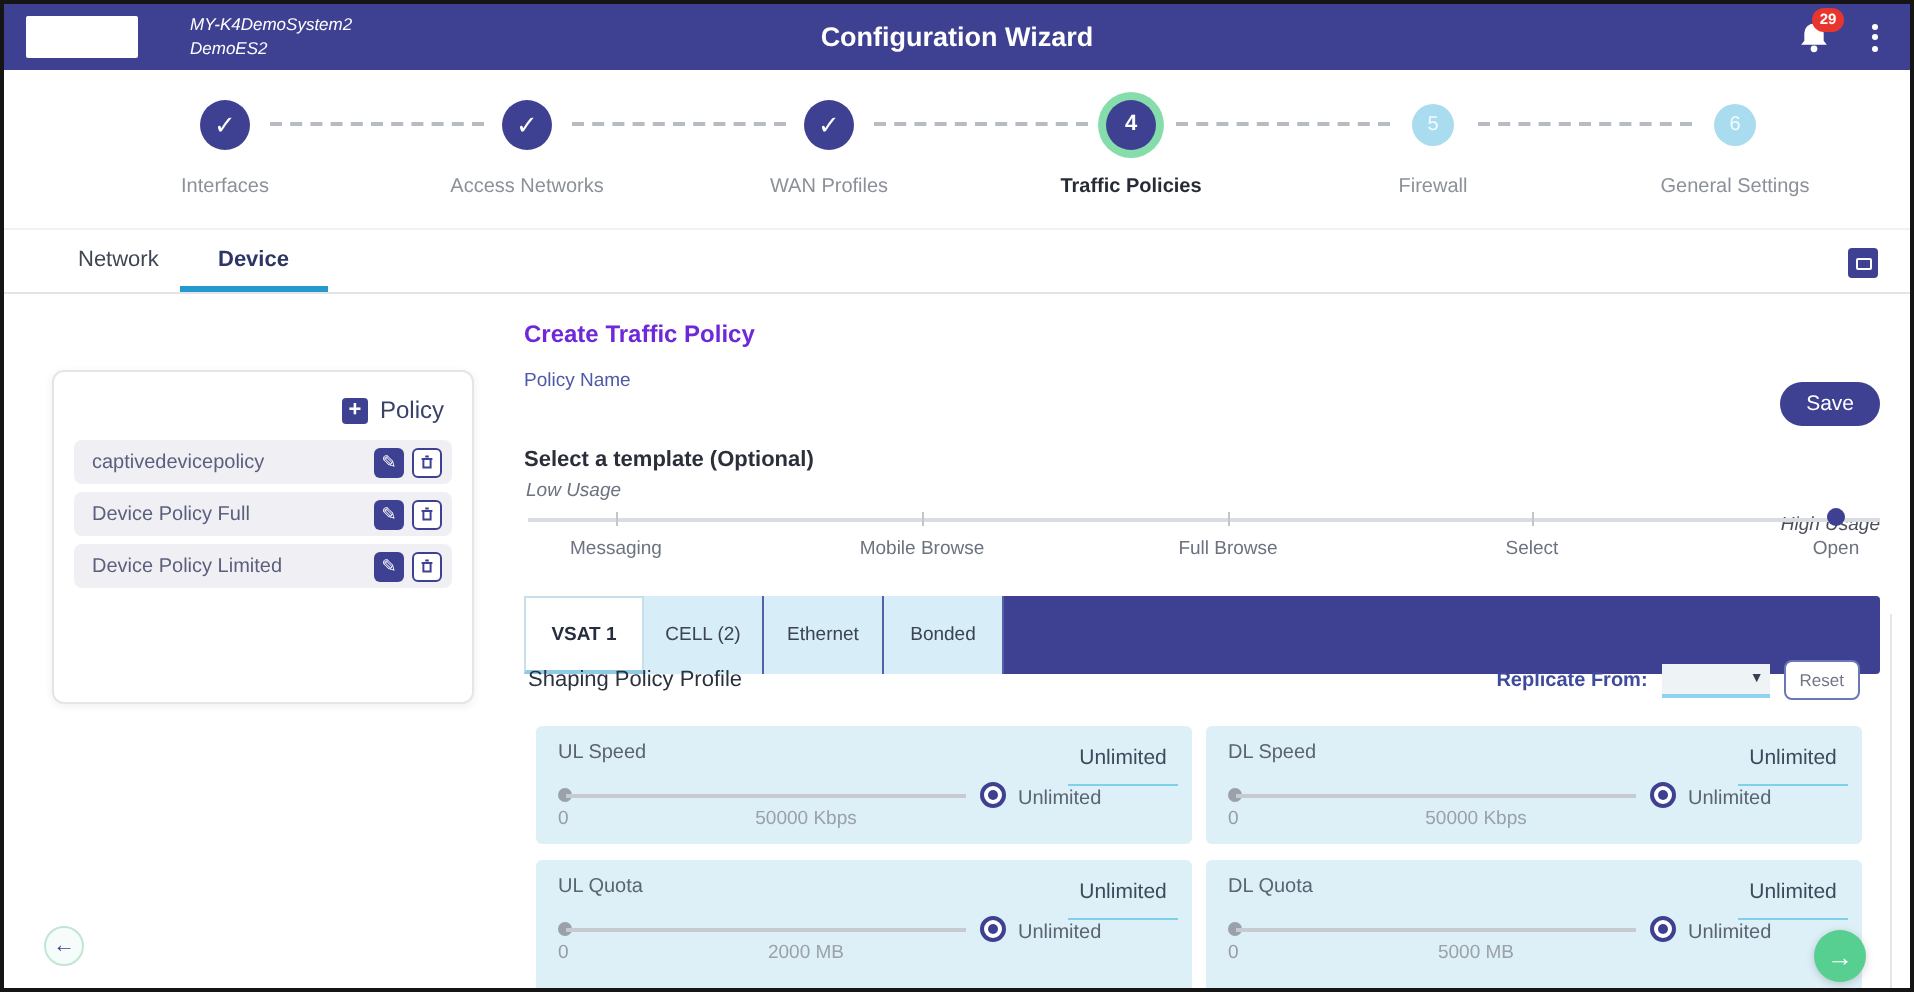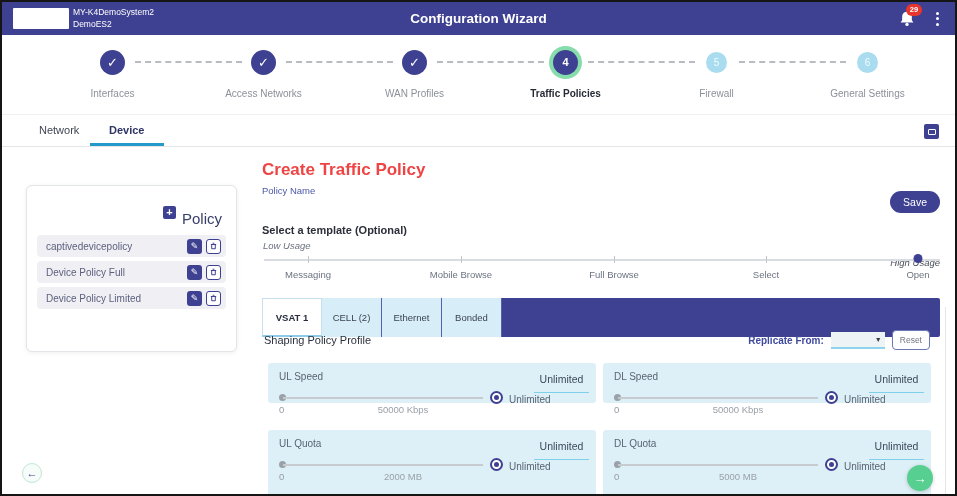--- a/index.html
+++ b/index.html
@@ -2,21 +2,21 @@
 <html><head>
 <meta charset="utf-8">
 <style>
   * { margin:0; padding:0; box-sizing:border-box; font-family:"Liberation Sans", sans-serif; }
   body { background:#fff; }
   .screen { position:relative; width:957px; height:496px; border:2px solid #151515; background:#fff; overflow:hidden; }
 
   
   .app-header { position:absolute; top:0; left:0; right:0; height:33px; background:#3e4191; display:flex; align-items:center; }
   .logo-box { width:56px; height:21px; background:#fff; margin-left:11px; border-radius:1px; }
-  .sys-info { margin-left:4px; color:#fff; font-size:8.5px; line-height:1.3; }
+  .sys-info { margin-left:26px; color:#fff; font-style:italic; font-size:8.5px; line-height:1.3; }
   .hdr-title { position:absolute; left:50%; transform:translateX(-50%); color:#fff; font-weight:bold; font-size:13.5px; }
   .hdr-right { position:absolute; right:14px; top:0; height:33px; display:flex; align-items:center; gap:18px; }
   .bell-wrap { position:relative; width:18px; height:18px; }
   .badge { position:absolute; top:-6px; left:8px; min-width:16px; height:12px; background:#e8352e; border-radius:7px; color:#fff; font-size:7.5px; font-weight:bold; display:flex; align-items:center; justify-content:center; padding:0 2px; }
   .kebab { display:flex; flex-direction:column; gap:2.5px; padding:2px; }
   .kebab i { width:3px; height:3px; border-radius:50%; background:#fff; }
 
   
   .stepper { position:absolute; top:33px; left:0; right:0; height:79px; background:#fff; }
   .steps-row { display:flex; padding:10px 12px 0 35px; }
@@ -38,28 +38,28 @@
   .expand-btn { position:absolute; right:16px; top:9px; width:15px; height:15px; background:#3e4191; border-radius:2px; display:flex; align-items:center; justify-content:center; }
   .expand-btn i { display:block; width:8px; height:6px; border:1px solid #fff; border-radius:1px; }
 
   
   .content { position:absolute; top:145px; left:0; right:0; bottom:0; background:#fff; overflow:hidden; }
 
   
   .policy-card { position:absolute; left:24px; top:38px; width:211px; height:167px; background:#fff; border:1px solid #e3e5e9; border-radius:6px; box-shadow:0 1px 4px rgba(40,45,80,.08); padding:10px 10px 0 10px; }
   .add-row { display:flex; justify-content:flex-end; align-items:center; gap:6px; padding:2px 4px 8px 0; }
   .plus-ic { width:13px; height:13px; background:#3e4191; border-radius:2px; color:#fff; font-size:11px; line-height:12px; text-align:center; font-weight:bold; }
-  .add-label { font-size:15px; color:#39406a;margin-top:12px; }
+  .add-label { font-size:12px; color:#39406a; }
   .p-row { display:flex; align-items:center; height:22px; background:#f0f0f4; border-radius:4px; margin-bottom:4px; padding:0 5px 0 9px; }
   .p-name { flex:1; font-size:10px; color:#5a5f7d; }
   .ic-edit { width:15px; height:15px; background:#3e4191; border-radius:3px; color:#fff; font-size:9px; display:flex; align-items:center; justify-content:center; margin-right:4px; }
   .ic-del { width:15px; height:15px; background:#fff; border:1.4px solid #3e4191; border-radius:3px; display:flex; align-items:center; justify-content:center; }
 
   
-  .form-title { position:absolute; left:260px; top:13px; font-size:17px; font-weight:bold; color:#ef4444; }
+  .form-title { position:absolute; left:260px; top:13px; font-size:12px; font-weight:bold; color:#6d28d9; }
   .pn-label { position:absolute; left:260px; top:38px; font-size:9.5px; color:#4c58a8; }
   .pn-input { position:absolute; left:260px; top:50px; width:118px; font-size:11px; color:#394050; border:none; border-bottom:1.5px solid #8ed4ef; padding:2px 1px 4px 1px; outline:none; background:transparent; }
   .save-btn { position:absolute; right:15px; top:44px; background:#3e4191; color:#fff; font-size:10.5px; border:none; border-radius:11px; padding:5px 13px; cursor:pointer; }
   .tmpl-label { position:absolute; left:260px; top:77px; font-size:11px; font-weight:bold; color:#2b2f3a; }
 
   
   .lu { position:absolute; left:261px; top:93px; font-size:9.5px; font-style:italic; color:#6b7280; }
   .hu { position:absolute; right:15px; top:93px; font-size:9.5px; font-style:italic; color:#4a4f5a;margin-top:17px; }
   .t-track { position:absolute; left:262px; top:112px; width:676px; height:2px; background:#d9dce1; }
   .t-tick { position:absolute; top:109px; width:1px; height:7px; background:#c3c7cd; }
@@ -75,21 +75,21 @@
   
   .shp-title { position:absolute; left:262px; top:187px; font-size:11px; color:#2b313d; }
   .rep-row { position:absolute; right:25px; top:183px; display:flex; align-items:center; gap:7px; }
   .rep-label { font-size:10px; font-weight:bold; color:#3f4a9e; }
   .rep-dd { position:relative; width:54px; height:17px; background:#eef3f6; border-bottom:2px solid #8ed4ef; cursor:pointer; }
   .rep-dd .arr { position:absolute; right:3px; top:4px; font-size:7px; color:#39404d; }
   .reset-btn { background:#fff; border:1px solid #6a78b8; border-radius:4px; color:#707684; font-size:8.5px; padding:4px 7px; cursor:pointer; }
 
   
   .shp-card { position:absolute; width:328px; background:#ddeff7; border-radius:3px; }
-  .row1 { top:216px; height:40px; }
+  .row1 { top:216px; height:59px; }
   .row2 { top:283px; height:95px; }
   .c-left { left:266px; } .c-right { left:601px; }
   .sc-label { position:absolute; left:11px; top:8px; font-size:10px; color:#5a6472; }
   .sl-dot { position:absolute; left:11px; top:31px; width:7px; height:7px; border-radius:50%; background:#9ba1a8; cursor:pointer; }
   .sl-track { position:absolute; left:15px; top:34px; width:200px; height:1.5px; background:#c6cbd0; }
   .sl-min { position:absolute; left:11px; top:41px; font-size:9.5px; color:#969ca4; }
   .sl-max { position:absolute; left:60px; top:41px; width:150px; text-align:center; font-size:9.5px; color:#9aa1a8; }
   .radio { position:absolute; left:222px; top:28px; width:13px; height:13px; border:2px solid #3e4191; border-radius:50%; display:flex; align-items:center; justify-content:center; background:#fff; cursor:pointer; }
   .radio i { width:5px; height:5px; border-radius:50%; background:#3e4191; }
   .radio-lb { position:absolute; left:241px; top:31px; font-size:10px; color:#5a6472; }

